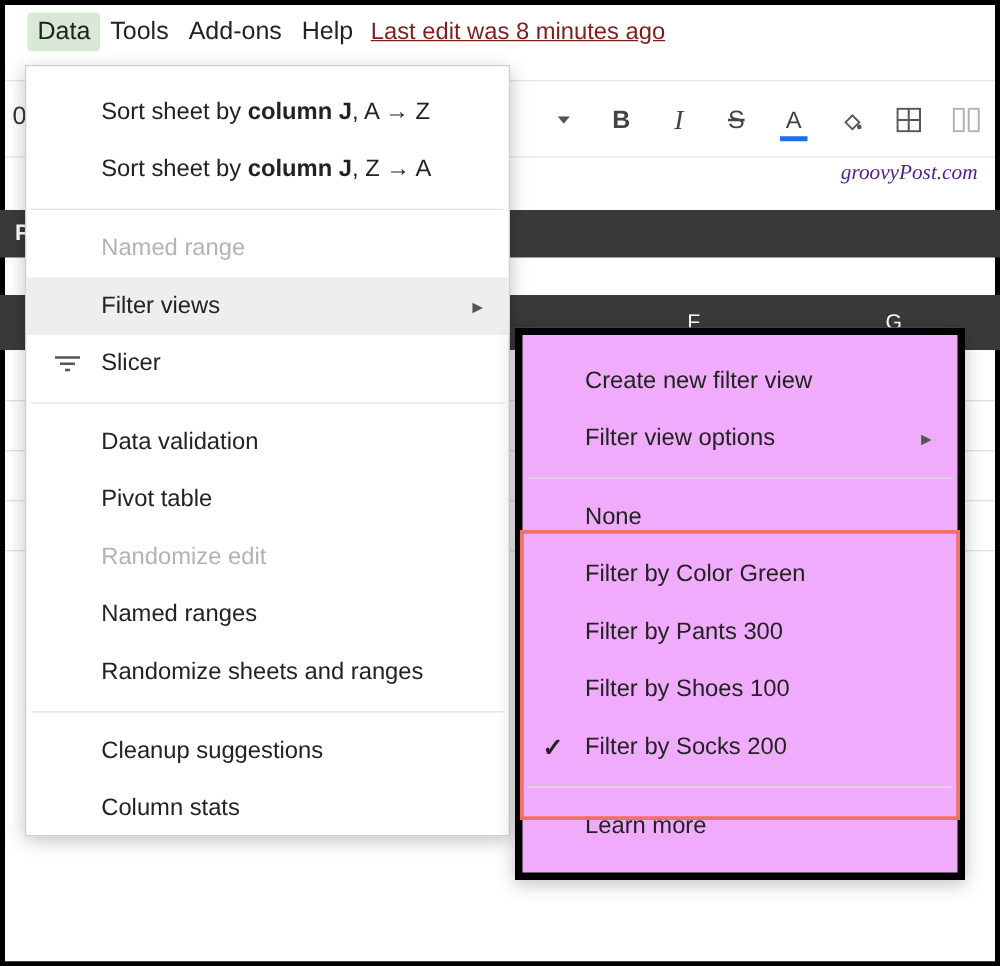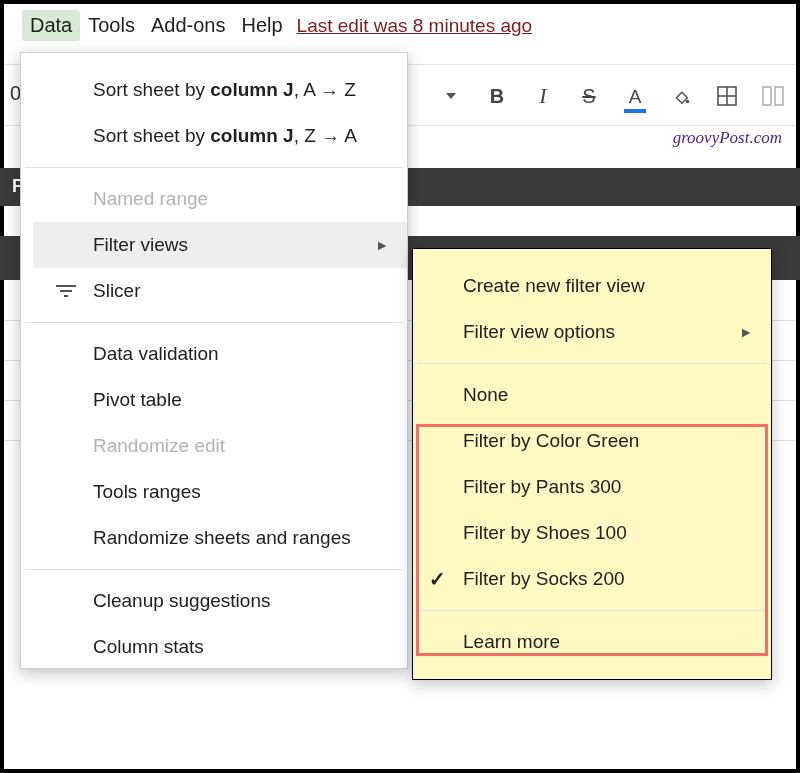--- a/index.html
+++ b/index.html
@@ -115,44 +115,43 @@
     padding: 14px 0 6px 0;
     font-size: 19px;
     z-index: 10;
   }
   .dd-item {
     display: flex;
     align-items: flex-end;
     padding: 12px 22px 12px 60px;
     position: relative;
     min-height: 28px;
-    margin-left: 12px;
   }
   .dd-item.hover { background: #eeeeee; }
   .dd-item.disabled { color: #b3b3b3; }
   .dd-sep { height: 1px; background: #e2e2e2; margin: 8px 4px; }
   .dd-item .arrow {
     position: absolute; right: 18px; top: 50%;
     transform: translateY(-50%);
     font-size: 14px; color:#555;
   }
   .dd-item .preicon {
     position:absolute; left:22px; top:50%; transform:translateY(-50%);
     width:22px; height:22px; display:flex; align-items:center; justify-content:center;
     color:#555;
   }
 
   
   .submenu {
     position: absolute;
-    top: 244px;
+    top: 258px;
     left: 408px;
     width: 360px;
-    background: #fef9c3;
-    border: 1px solid #000000;
+    background: #f0abfc;
+    border: 6px solid #000000;
     box-shadow: 0 4px 14px rgba(0,0,0,.25);
     padding: 14px 0;
     font-size: 19px;
     z-index: 11;
   }
   .sm-item {
     display:flex;
     align-items:center;
     padding: 12px 22px 12px 50px;
     position:relative;
@@ -275,21 +274,21 @@
     <div class="dd-item">
       <span>Data validation</span>
     </div>
     <div class="dd-item">
       <span>Pivot table</span>
     </div>
     <div class="dd-item disabled">
       <span>Randomize edit</span>
     </div>
     <div class="dd-item">
-      <span>Tools ranges</span>
+      <span>Named ranges</span>
     </div>
     <div class="dd-item">
       <span>Randomize sheets and ranges</span>
     </div>
     <div class="dd-sep"></div>
     <div class="dd-item">
       <span>Cleanup suggestions</span>
     </div>
     <div class="dd-item" style="padding-bottom:4px;">
       <span>Column stats</span>

